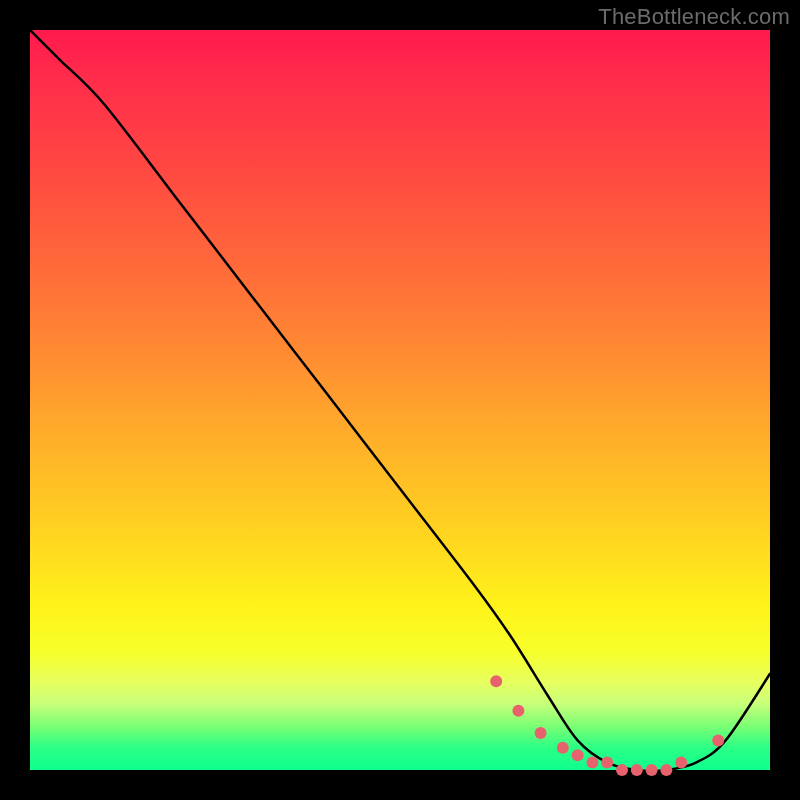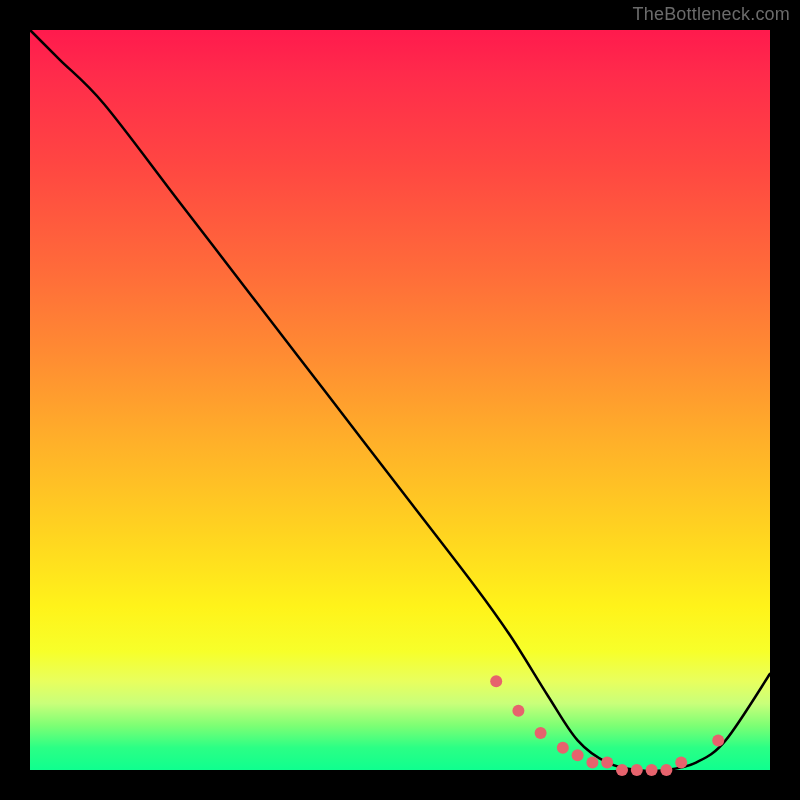--- a/index.html
+++ b/index.html
@@ -15,21 +15,21 @@
     position: relative;
     width: 800px;
     height: 800px;
     background: #000;
   }
   .watermark {
     position: absolute;
     top: 4px;
     right: 10px;
     color: #6b6b6b;
-    font-size: 18px;
+    font-size: 22px;
     font-weight: 500;
     letter-spacing: 0.2px;
     z-index: 5;
   }
   .plot {
     position: absolute;
     left: 30px;
     top: 30px;
     width: 740px;
     height: 740px;

